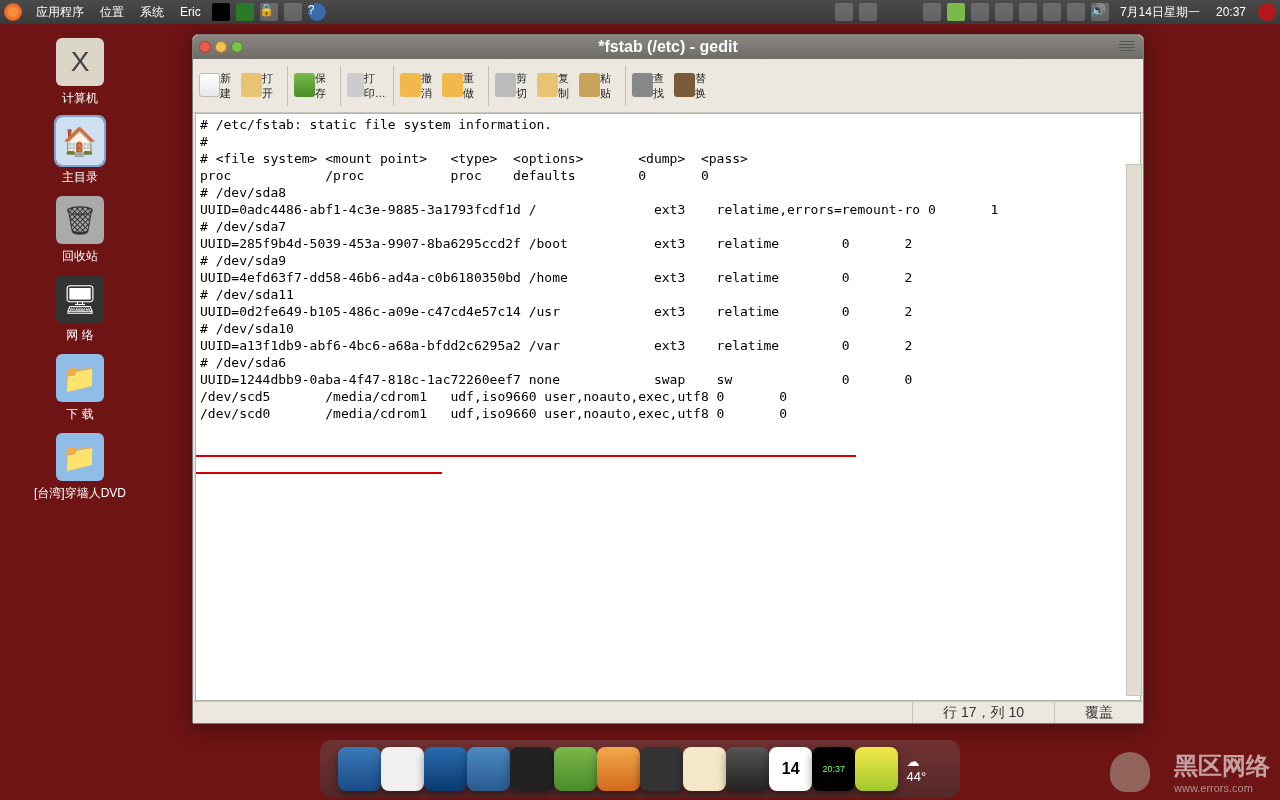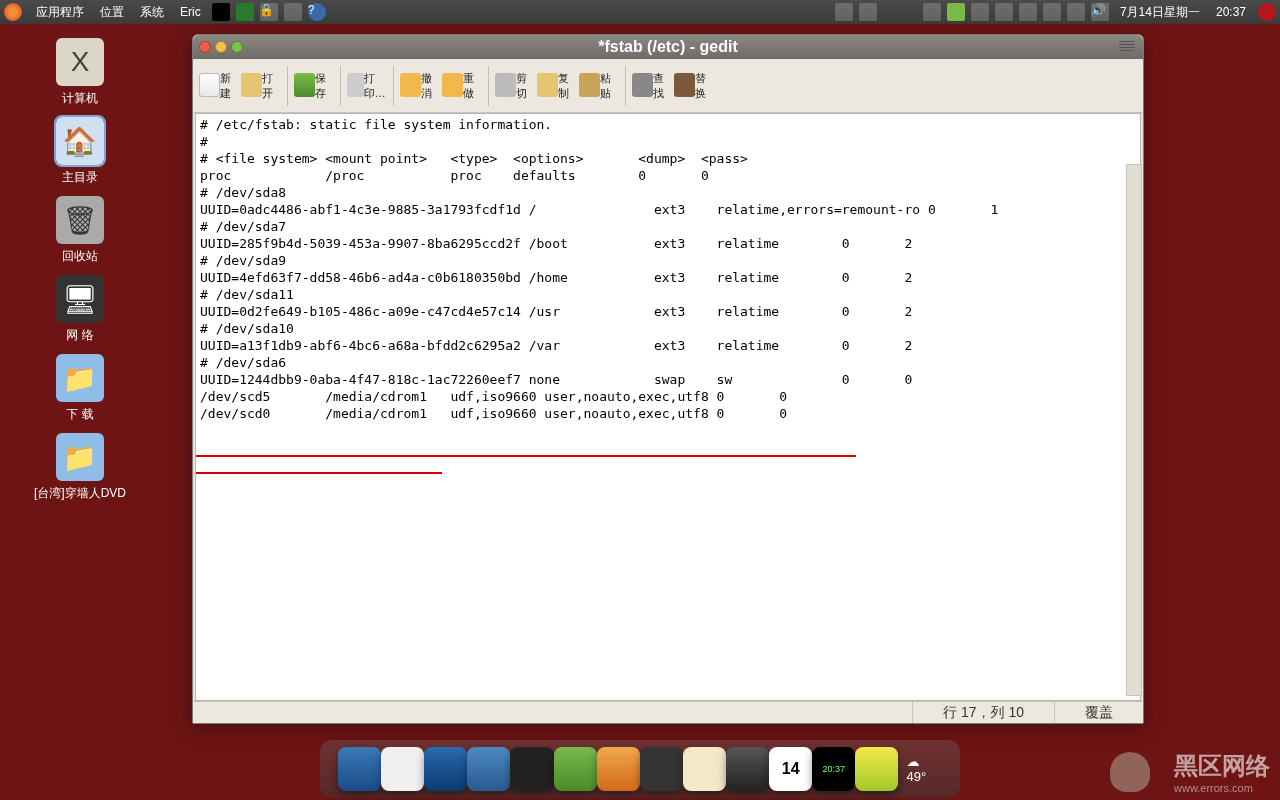--- a/index.html
+++ b/index.html
@@ -242,19 +242,19 @@
   <div class="dapp d6"></div>
   <div class="dapp d7"></div>
   <div class="dapp d8"></div>
   <div class="dapp d9"></div>
   <div class="dapp d10"></div>
   <div class="dapp d11" style="display:flex;flex-direction:column;align-items:center;justify-content:center;font-size:9px;color:#d40000">
       <b style="font-size:16px;color:#000">14</b>
     </div>
   <div class="dapp d12" style="color:#6f6;font-size:9px;display:flex;align-items:center;justify-content:center">20:37</div>
   <div class="dapp d13"></div>
-  <div class="weather">☁ <span>49°</span></div>
+  <div class="weather">☁ <span>44°</span></div>
 </div>
 
 <div class="wm">
   <div class="mush"></div>
   <div><span>黑区网络</span><small>www.errors.com</small></div>
 </div>
 
 </body></html>

